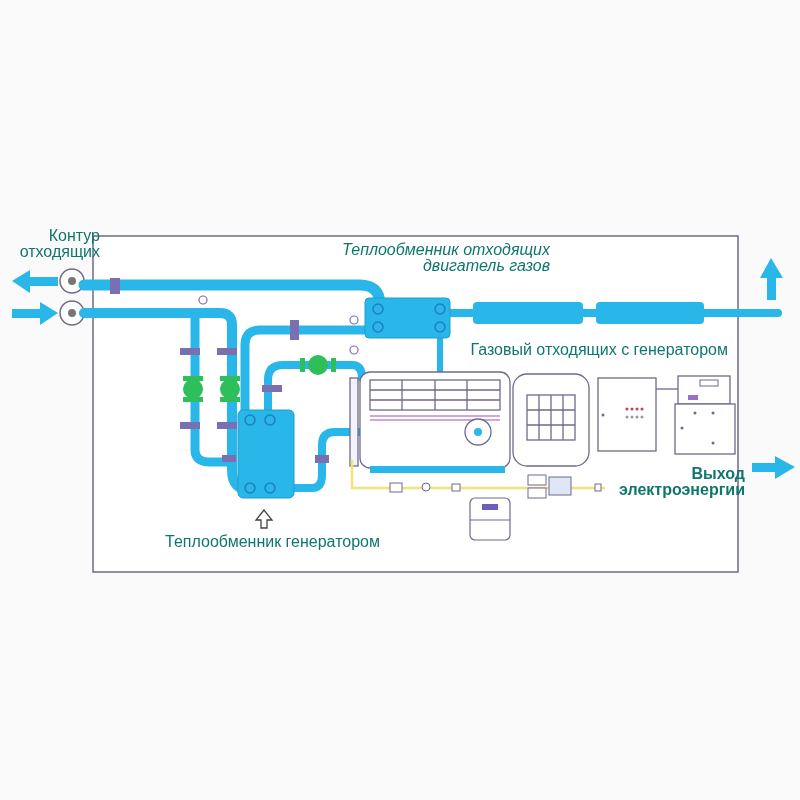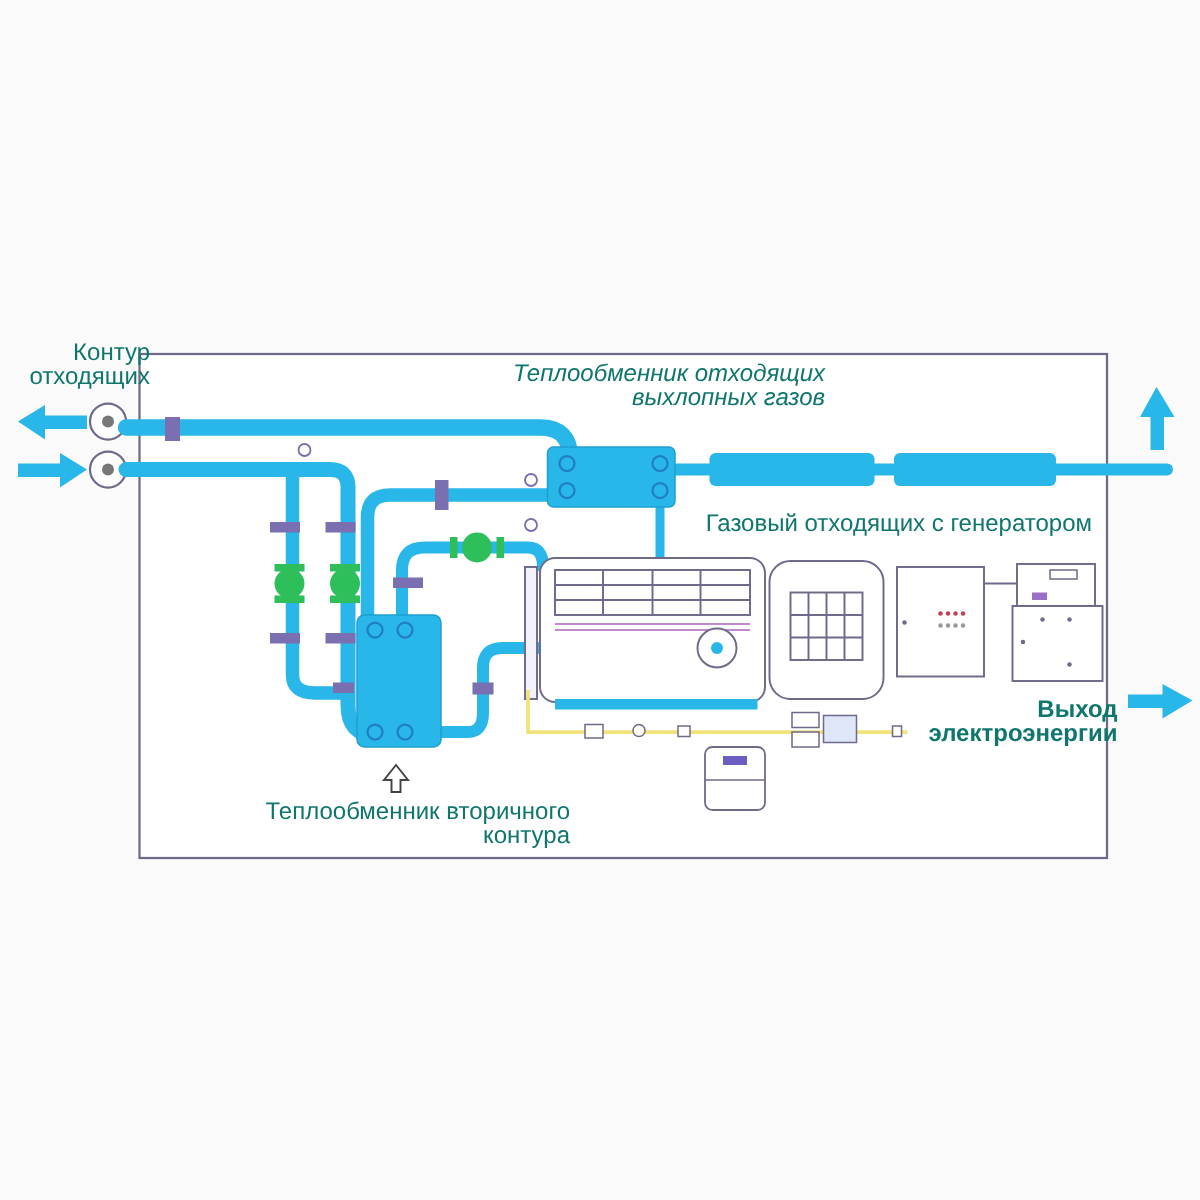--- a/index.html
+++ b/index.html
@@ -190,25 +190,24 @@
     <polygon points="264,510 256,520 261,520 261,528 267,528 267,520 272,520"></polygon>
   </g>
 </svg>
 
 <div class="lbl" style="left:2px; top:228px; width:98px;">
   <span>Контур</span>
   <span>отходящих</span>
 </div>
 <div class="lbl" style="left:330px; top:242px; width:220px;font-style:italic;">
   <span>Теплообменник отходящих</span>
-  <span>выхлопных газов</span>
+  <span>двигатель газов</span>
 </div>
 <div class="lbl" style="left:468px; top:342px; width:260px;">
   <span>Газовый отходящих с генератором</span>
 </div>
 <div class="lbl" style="left:150px; top:534px; width:230px;">
-  <span>Теплообменник вторичного</span>
-  <span>контура</span>
+  <span>Теплообменник генератором</span>
 </div>
 <div class="lbl" style="left:615px; top:466px; width:130px;font-weight:bold;">
   <span>Выход</span>
   <span>электроэнергии</span>
 </div>
 
 </body></html>

